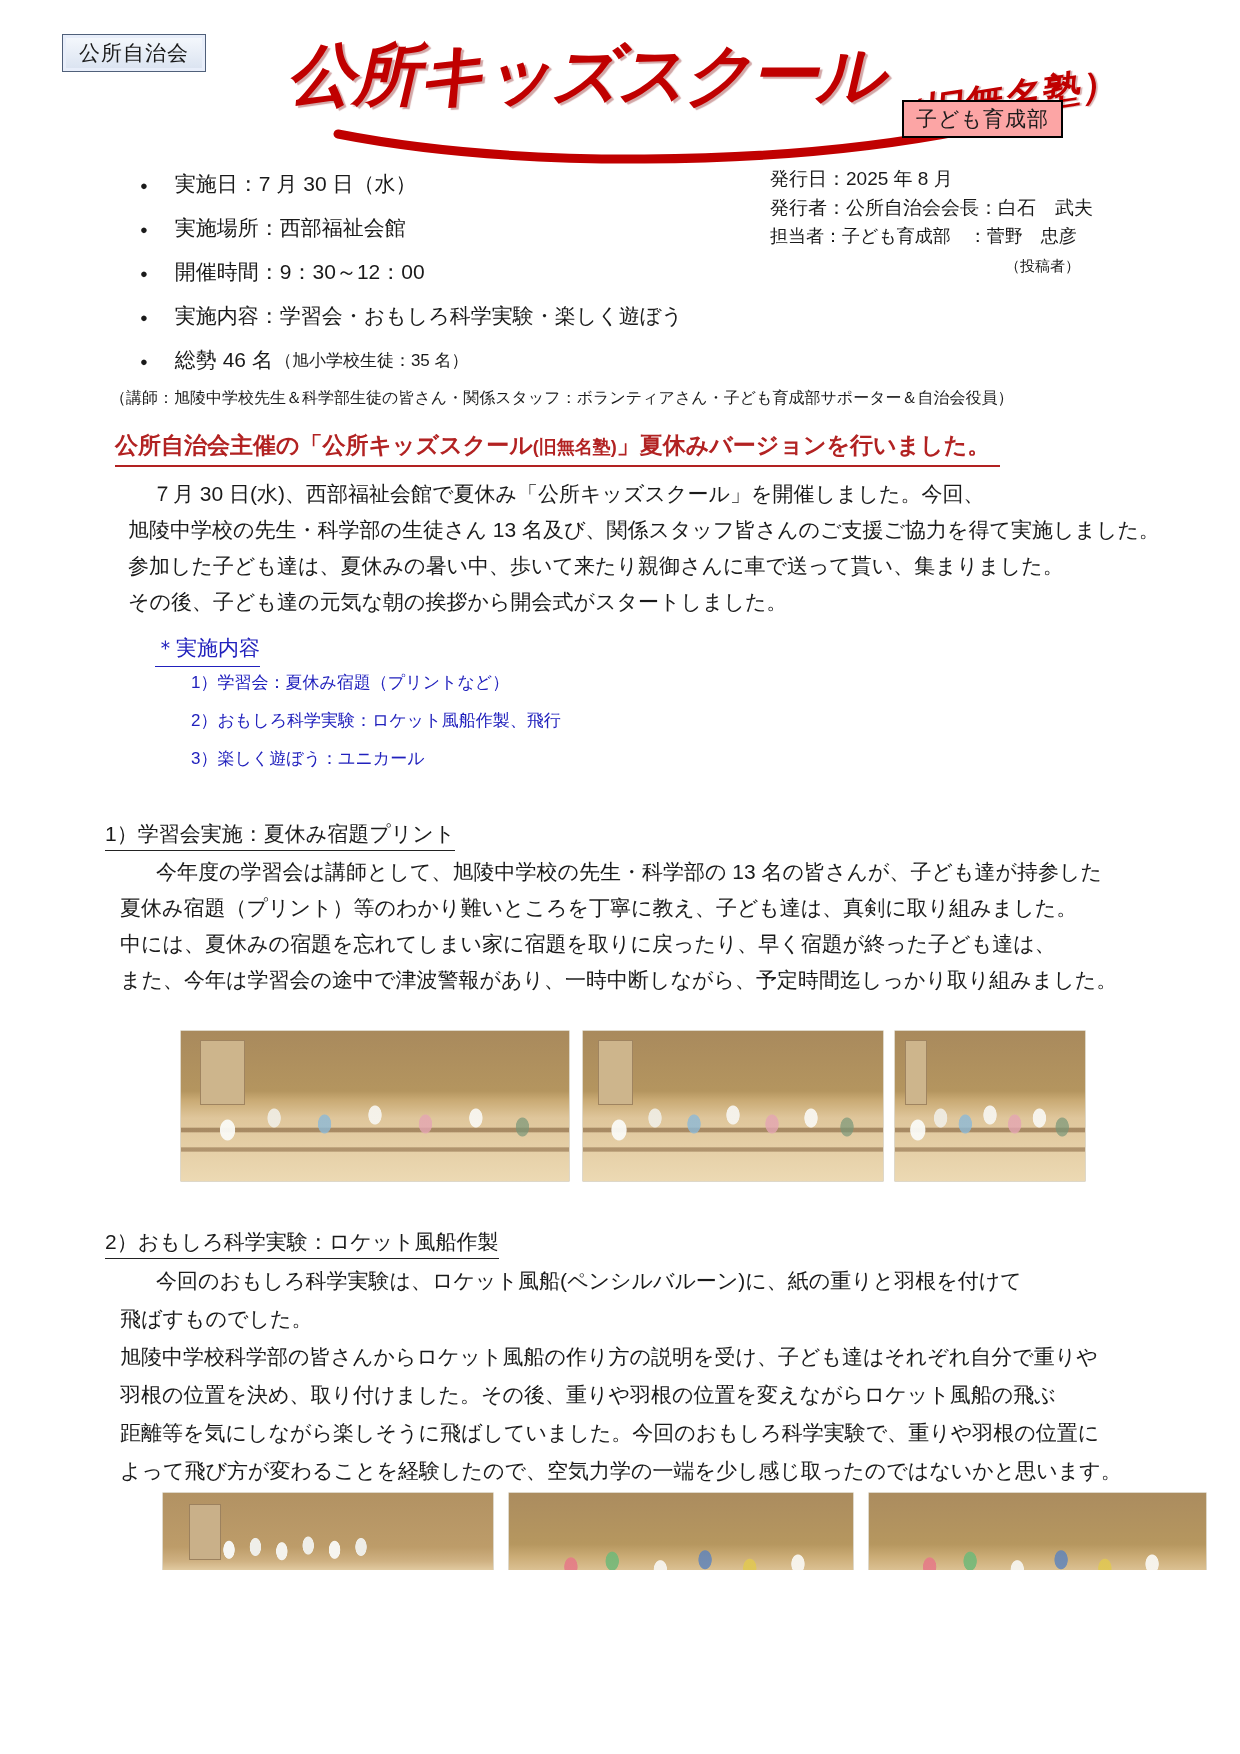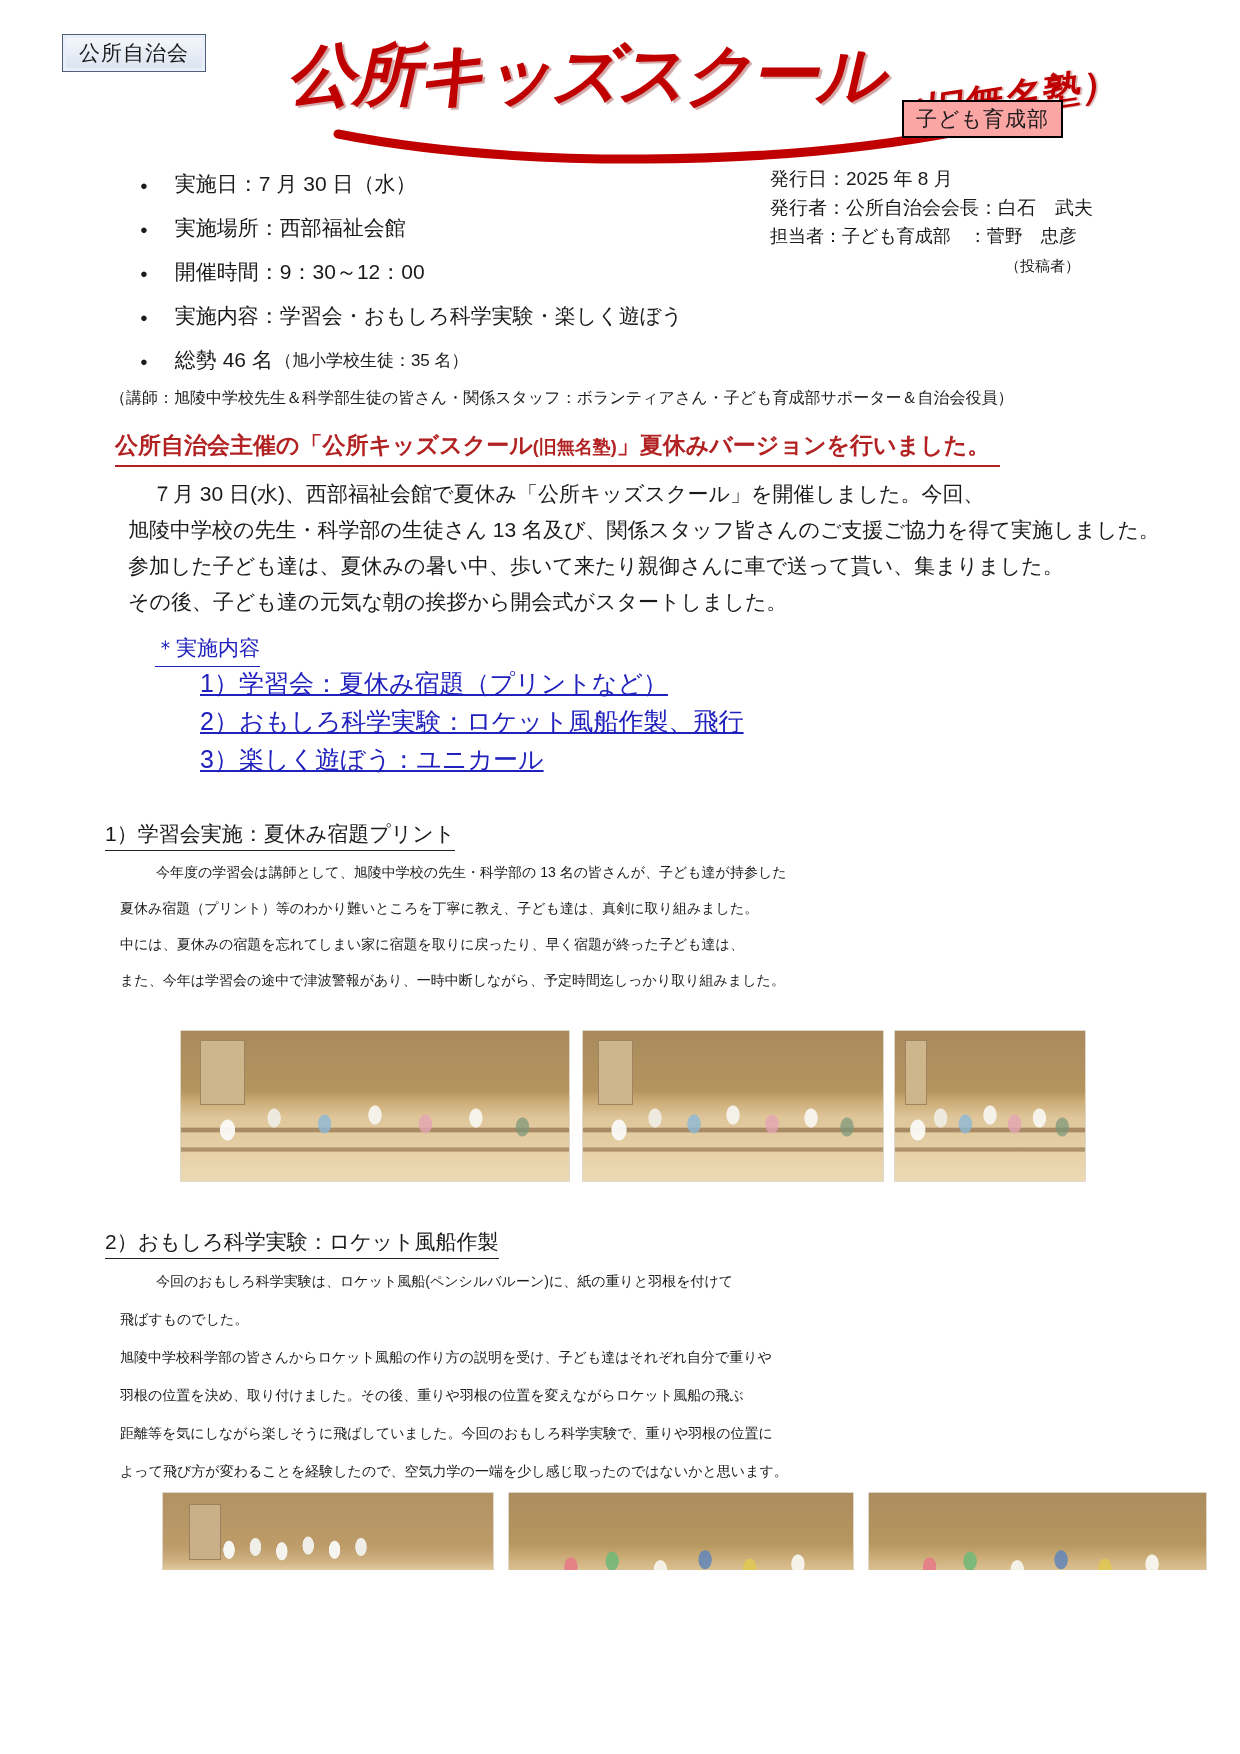--- a/index.html
+++ b/index.html
@@ -52,29 +52,29 @@
   }
   .lead-heading .small{font-size:18px;font-weight:700;}
   .lead-para{position:absolute;left:128px;top:476px;font-size:21px;line-height:36px;white-space:nowrap;}
   .indent{padding-left:24px;}
   
   .blue{color:#2121bd;}
   .c-title{
     position:absolute;left:155px;top:634px;font-size:21px;
     border-bottom:1.5px solid #2121bd;padding-bottom:4px;
   }
-  .c-items{position:absolute;left:200px;top:664px;font-size:25px;line-height:38px;white-space:nowrap;text-decoration:underline;}
+  .c-items{position:absolute;left:191px;top:664px;font-size:17px;line-height:38px;white-space:nowrap;}
   
   .sec-heading{
     position:absolute;left:105px;font-size:21px;white-space:nowrap;
     border-bottom:1.5px solid #222;padding-bottom:2px;
   }
   .s1h{top:820px;}
   .s2h{top:1228px;}
-  .sec-para{position:absolute;left:120px;font-size:14px;white-space:nowrap;}
+  .sec-para{position:absolute;left:120px;font-size:21px;white-space:nowrap;}
   .s1p{top:854px;line-height:36px;}
   .s2p{top:1262px;line-height:38px;}
   .indent2{padding-left:36px;}
   
   .photo{position:absolute;overflow:hidden;border:1px solid #ded8ca;border-radius:1px;}
   .row1{top:1030px;height:150px;}
   .row2{top:1492px;height:142px;}
   .roomA{
     background:
       radial-gradient(16px 22px at 12% 66%, rgba(250,250,246,.95) 0 45%, transparent 50%),

